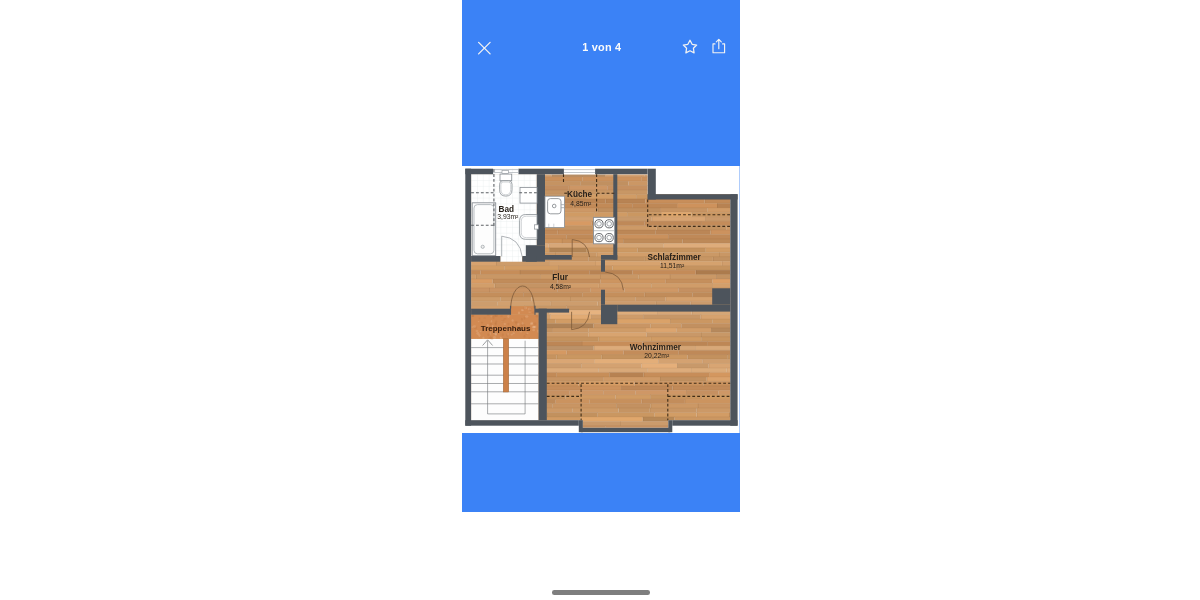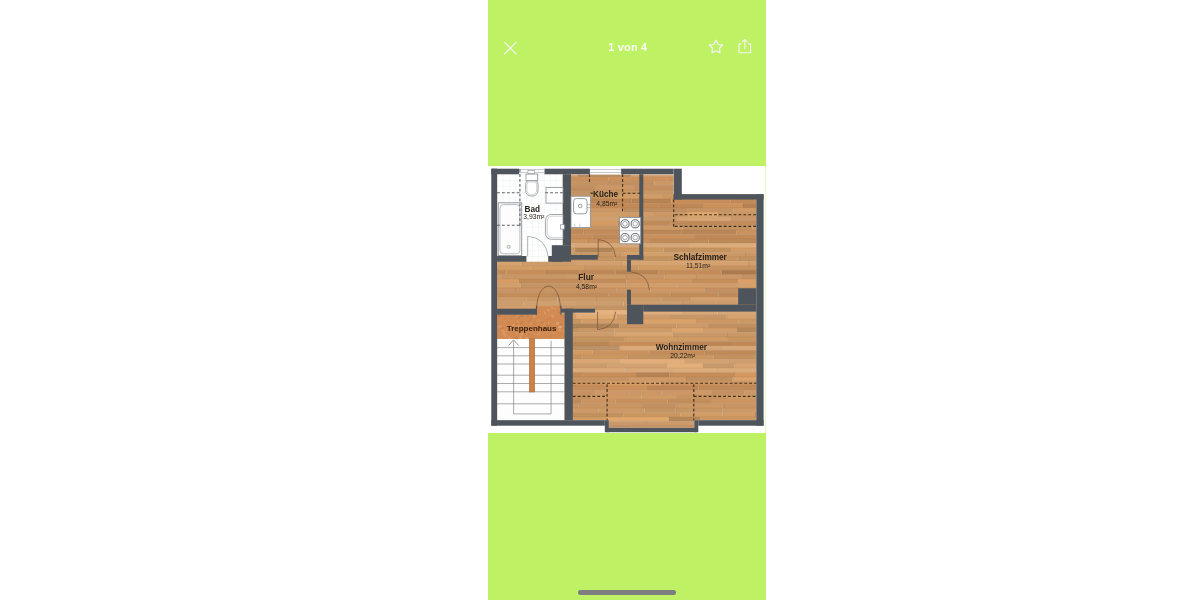--- a/index.html
+++ b/index.html
@@ -1,16 +1,16 @@
 <!DOCTYPE html>
 <html><head>
 <meta charset="utf-8">
 <style>
 html,body{margin:0;padding:0;width:1200px;height:600px;background:#ffffff;overflow:hidden;font-family:"Liberation Sans",sans-serif;}
-.phone{position:absolute;left:488px;top:0;width:277.6px;height:600px;background:#bef264;}
+.phone{position:absolute;left:462px;top:0;width:277.6px;height:512px;background:#3b82f6;}
 .homebar{position:absolute;left:89.6px;top:590.4px;width:98px;height:4.6px;border-radius:2.3px;background:#7e7e7e;}
 </style>
 </head>
 <body>
 
 <div class="phone">
 <svg style="position:absolute;left:0;top:0" width="277.6" height="70" viewBox="461.2 0 277.6 70">
 
 <g stroke="#f2f2f2" stroke-width="1.3" stroke-linecap="round">
 <line x1="477.8" y1="42.4" x2="489.3" y2="53.9"></line>

